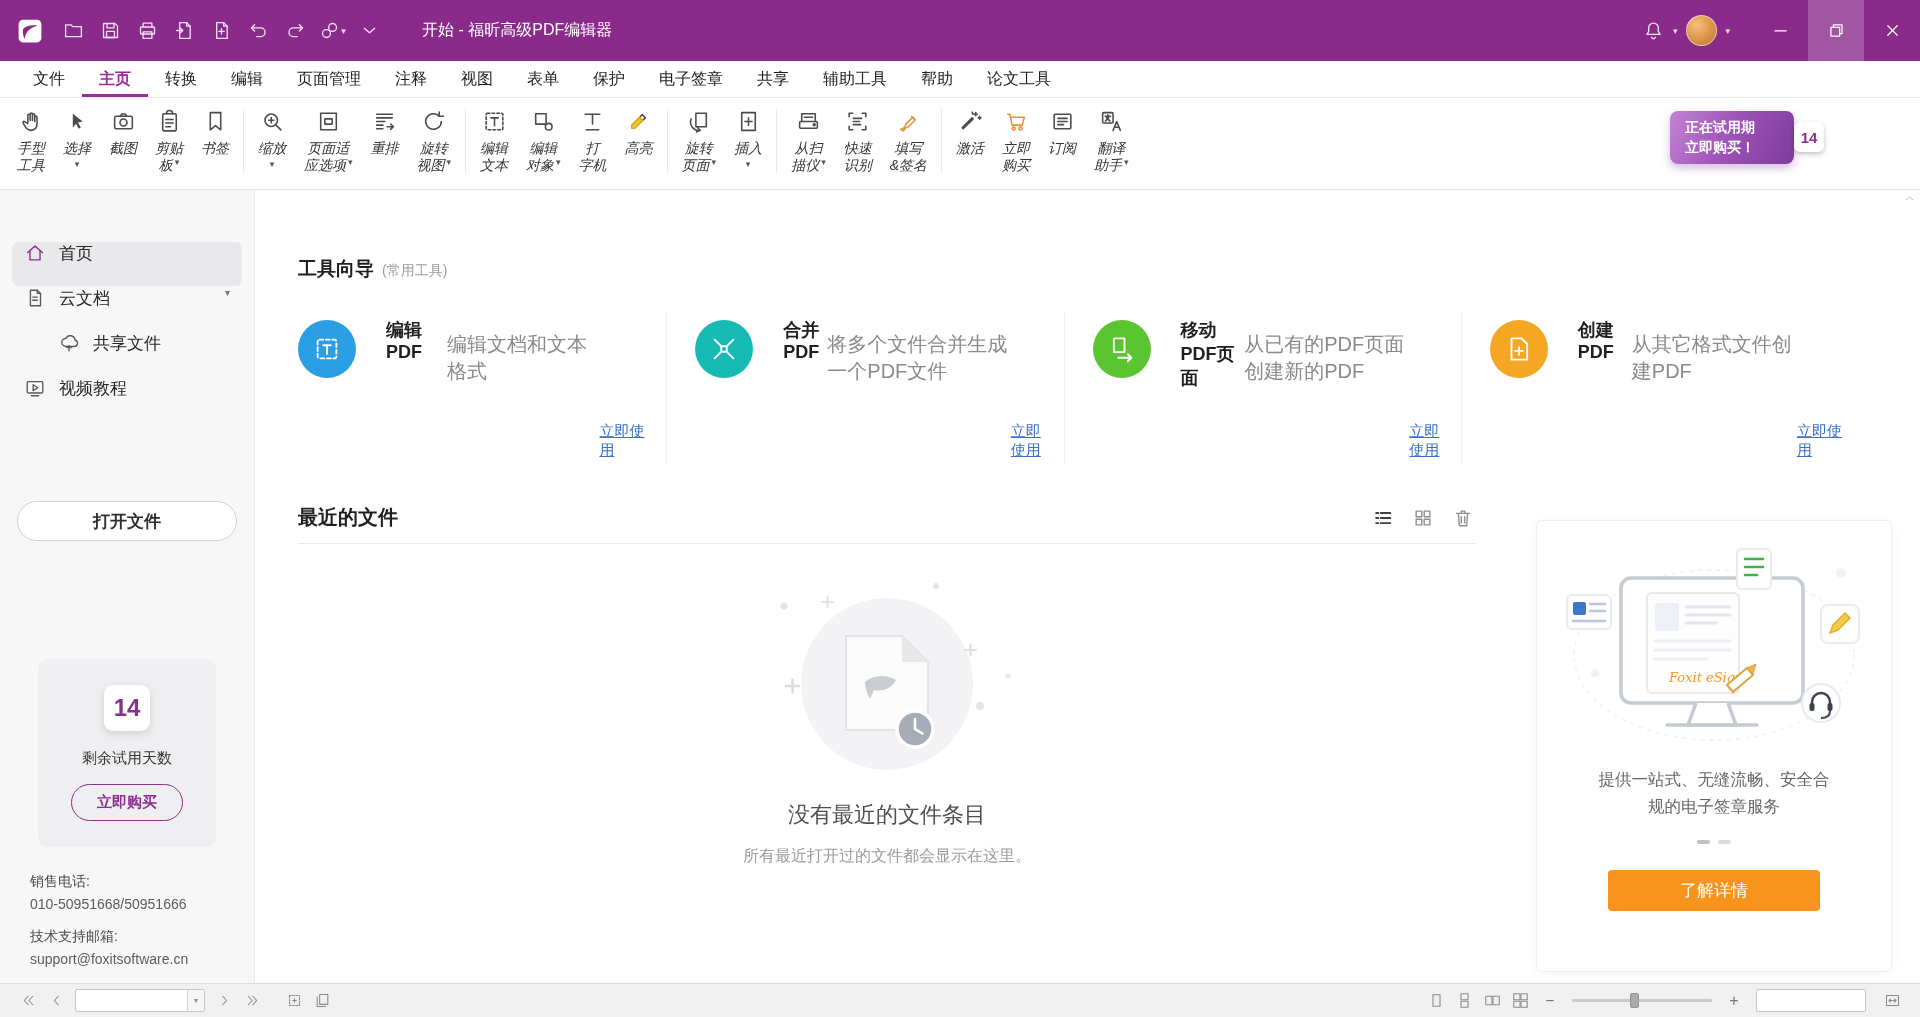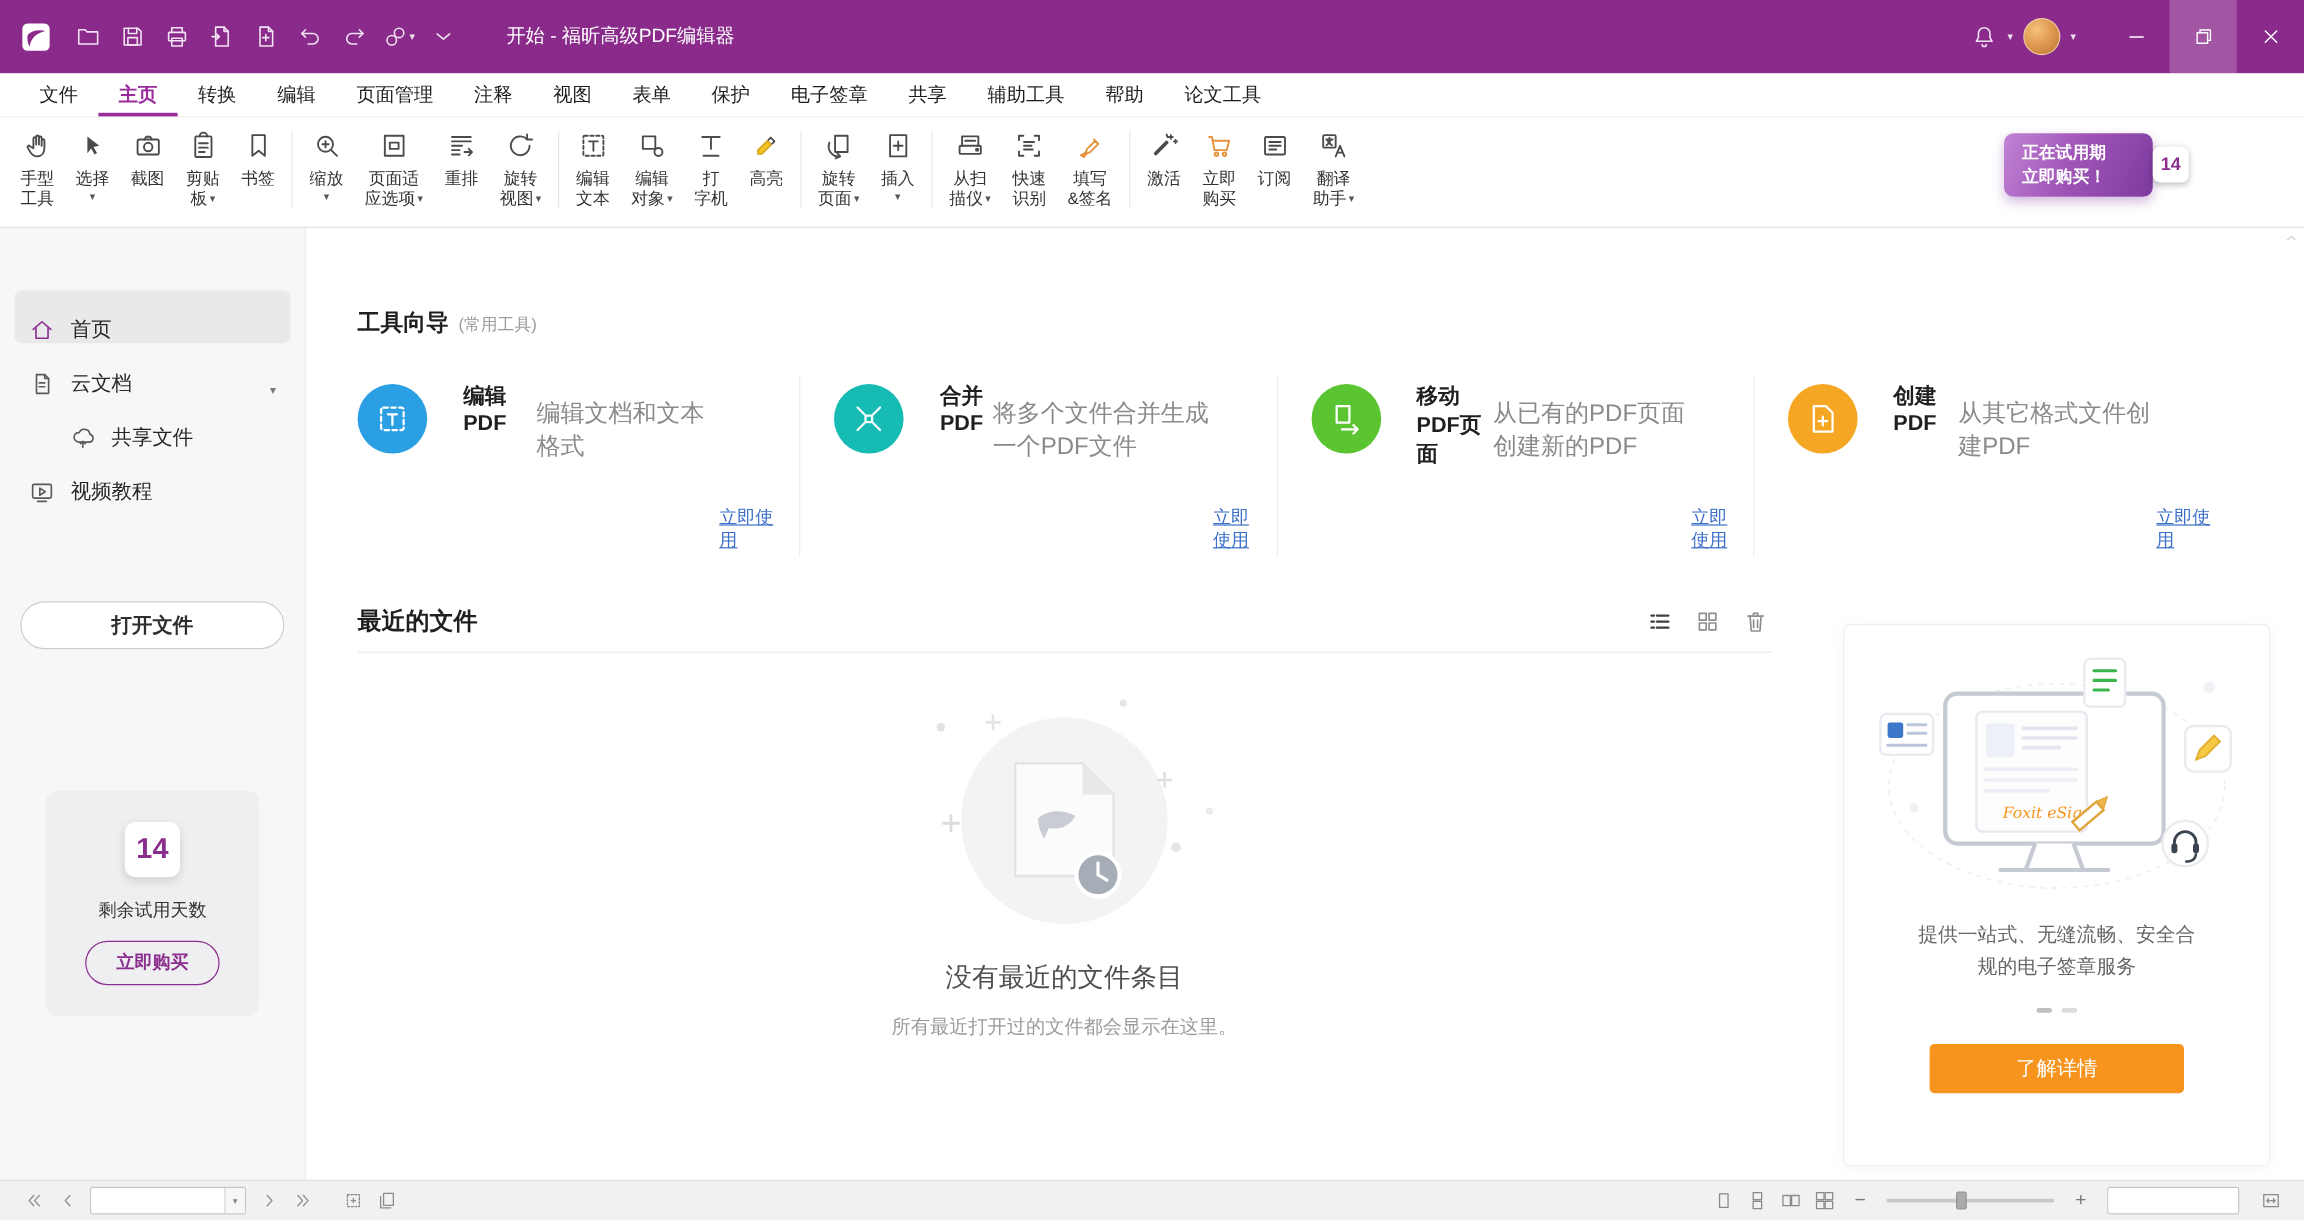--- a/index.html
+++ b/index.html
@@ -33,35 +33,35 @@
   .menubar {height:37px; flex:0 0 37px; background:#fff; border-bottom:1px solid #ececec; display:flex; align-items:stretch; padding-left:16px;}
   .menu-item {padding:3px 17px 0; display:flex; align-items:center; font-size:16px; color:#1e1e1e; border-bottom:3px solid transparent; cursor:default;}
   .menu-item.active {color:#9A2D9C; font-weight:700; border-bottom-color:#9A2D9C;}
 
   
   .ribbon {height:92px; flex:0 0 92px; background:#fff; border-bottom:1px solid #e4e4e4; display:flex; align-items:flex-start; padding:9px 8px 0; position:relative;}
   #ribbon-groups {display:flex; align-items:flex-start;}
   .rb-item {display:flex; flex-direction:column; align-items:center; padding:0 9px; font-size:14px; color:#333; cursor:default;}
   .rb-icon {height:28px; display:flex; align-items:center; justify-content:center; color:#4b4b4b; margin-bottom:5px;}
   .rb-icon svg {width:25px; height:25px;}
-  .rb-linewrap {display:flex; align-items:center; line-height:16.5px; height:16.5px; white-space:nowrap;}
+  .rb-linewrap {display:flex; align-items:flex-start; line-height:16.5px; height:16.5px; white-space:nowrap;font-style:italic;}
   .rb-caret {font-size:9px; color:#555; margin-left:2px; line-height:10px;}
   .rb-item > .rb-caret {margin:2px 0 0;}
   .rb-divider {width:1px; height:64px; background:#e8e8e8; margin:2px 5px 0;}
   .trial-badge {position:absolute; right:126px; top:13px; width:124px; height:53px; border-radius:8px;
     background:linear-gradient(115deg,#c184d4 0%, #a055b8 45%, #7e3a9f 100%);
     box-shadow:0 4px 10px rgba(128,58,160,.35); color:#fff; display:flex; flex-direction:column; justify-content:center;
     padding-left:15px; font-size:14px; font-weight:700; line-height:1.4;}
   .trial-days-chip {position:absolute; right:-30px; top:11px; width:30px; height:30px; background:#fff; color:#8B2F8F;
     border-radius:6px; display:flex; align-items:center; justify-content:center; font-size:15px; font-weight:700; box-shadow:0 2px 5px rgba(0,0,0,.25);}
 
   
   .body {flex:1; display:flex; min-height:0;}
   .sidebar {flex:0 0 255px; background:#f7f7f8; border-right:1px solid #eaeaea; padding-top:52px; position:relative;}
-  .sb-item {height:44px; margin:0 12px 1px; display:flex; align-items:flex-end; gap:13px; padding:0 12px; border-radius:6px; font-size:17px; color:#262626; cursor:default;}
+  .sb-item {height:44px; margin:0 12px 1px; display:flex; align-items:flex-start; gap:13px; padding:0 12px; border-radius:6px; font-size:17px; color:#262626; cursor:default;}
   .sb-item.active {background:#e9e9eb;}
   .sb-item.indent {padding-left:46px;}
   .sb-ic {display:flex; color:#5a5a5a;}
   .sb-ic svg {width:22px; height:22px;}
   .sb-item.active .sb-ic {color:#8B2F8F;}
   .sb-caret {margin-left:auto; font-size:10px; color:#777;}
   .open-btn {display:block; margin:80px auto 0; width:220px; height:40px; background:#fff; border:1px solid #cfcfcf; border-radius:20px; font-size:17px; font-weight:700; color:#2e2e2e;}
   .trial-box {margin:118px auto 0; width:178px; background:#efeff1; border-radius:10px; text-align:center; padding:26px 0;}
   .day-card {width:46px; height:46px; margin:0 auto; background:#fff; border-radius:9px; box-shadow:0 3px 8px rgba(0,0,0,.13); color:#8B2F8F; font-size:24px; font-weight:700; display:flex; align-items:center; justify-content:center;}
   .trial-label {margin-top:18px; font-size:15px; color:#333;}
@@ -602,20 +602,26 @@
               </svg>
             </span>
             <span>视频教程</span>
           </div>
         </div>
       <button class="open-btn">打开文件</button>
       <div class="trial-box">
         <div class="day-card">14</div>
         <div class="trial-label">剩余试用天数</div>
         <button class="buy-pill">立即购买</button>
+      </div>
+      <div class="contact">
+        <div class="contact-label">销售电话:</div>
+        <div class="contact-val">010-50951668/50951666</div>
+        <div class="contact-label">技术支持邮箱:</div>
+        <div class="contact-val">support@foxitsoftware.cn</div>
       </div>
     </aside>
 
     <main class="main">
       <span class="scroll-up">
           <svg viewBox="0 0 24 24" fill="none" stroke="currentColor" stroke-width="1.5" stroke-linecap="round" stroke-linejoin="round" aria-hidden="true">
             <path d="M6 14.5 12 9l6 5.5"></path>
           </svg>
         </span>
 

